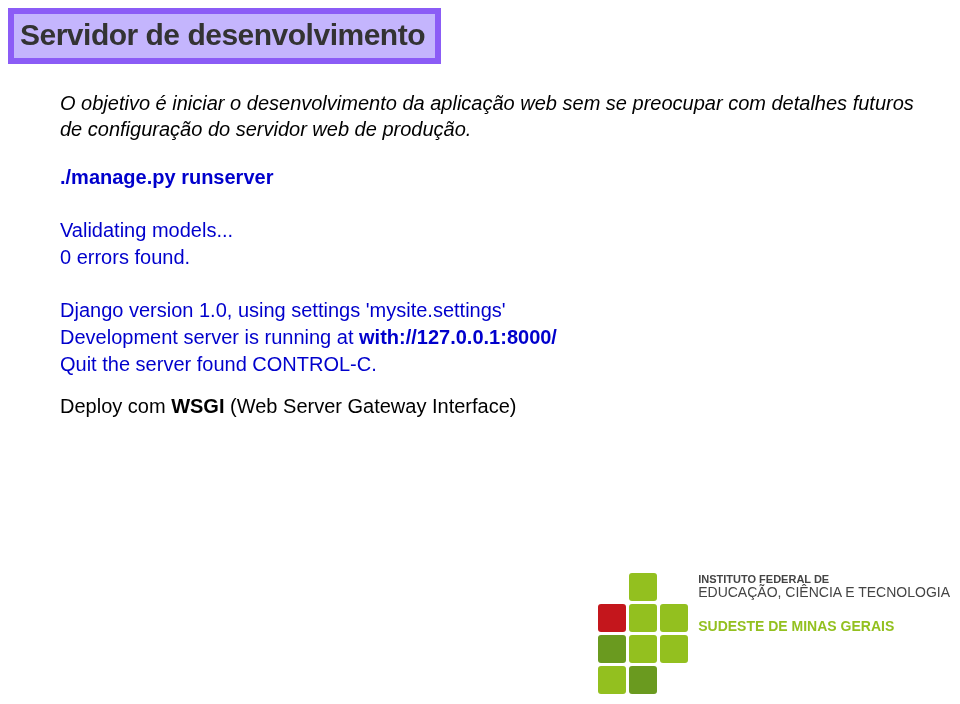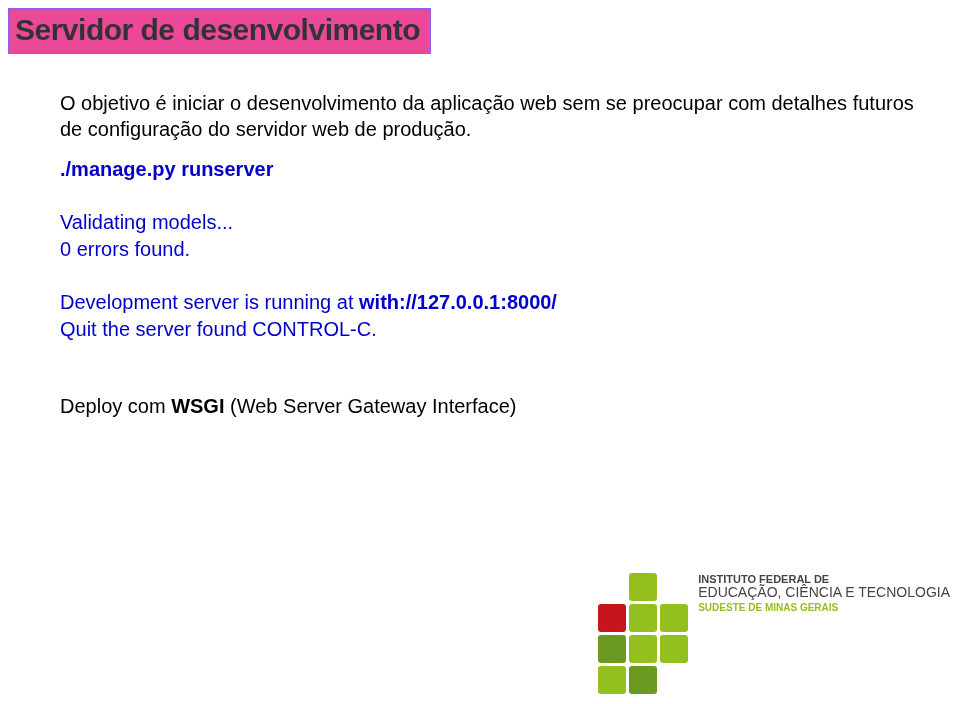--- a/index.html
+++ b/index.html
@@ -12,41 +12,42 @@
       height: 704px;
       background: #ffffff;
       font-family: Arial, Helvetica, sans-serif;
       position: relative;
       overflow: hidden;
     }
     .title-box {
       position: absolute;
       top: 8px;
       left: 8px;
-      border: 1px solid #8b5cf6;
+      border: 6px solid #8b5cf6;
       padding: 4px 10px 6px 6px;
-      background: #ec4899;
+      background: #c4b5fd;
     }
     .title-text {
       font-size: 30px;
       font-weight: bold;
       color: #333333;
       letter-spacing: -0.5px;
     }
     .content {
       position: absolute;
       top: 90px;
       left: 60px;
       right: 40px;
     }
     .intro {
       font-size: 20px;
       color: #000;
       line-height: 1.3;
-      margin-bottom: 14px;
+      margin-bottom: 22px;
+      font-style: italic;
     }
     .code-block {
       font-size: 20px;
       color: #0000cc;
       line-height: 1.35;
     }
     .bold {
       font-weight: bold;
     }
     .spacer {
@@ -94,42 +95,43 @@
       font-size: 11px;
       font-weight: bold;
       color: #444;
     }
     .logo-line2 {
       font-size: 14px;
       font-weight: normal;
       color: #444;
     }
     .logo-line3 {
-      font-size: 10px;
+      font-size: 14px;
       color: #93c01f;
       font-weight: bold;
-      margin-top: 2px;
+      margin-top: 19px;
     }
   </style>
 </head>
 <body>
 
 <div class="title-box">
   <span class="title-text">Servidor de desenvolvimento</span>
 </div>
 
 <div class="content">
   <p class="intro">O objetivo é iniciar o desenvolvimento da aplicação web sem se preocupar com detalhes futuros de configuração do servidor web de produção.</p>
 
   <div class="code-block">
     <div class="bold">./manage.py runserver</div>
     <div class="spacer"></div>
     <div>Validating models...</div>
     <div>0 errors found.</div>
     <div class="spacer"></div>
+    <div>Django version 1.0, using settings 'mysite.settings'</div>
     <div>
       <span>Development server is running at </span><span class="bold">with://127.0.0.1:8000/</span>
     </div>
     <div>Quit the server found CONTROL-C.</div>
   </div>
 </div>
 
 <div class="footer-text">
   <span>Deploy com </span><span class="bold-black">WSGI</span><span> (Web Server Gateway Interface)</span>
 </div>

